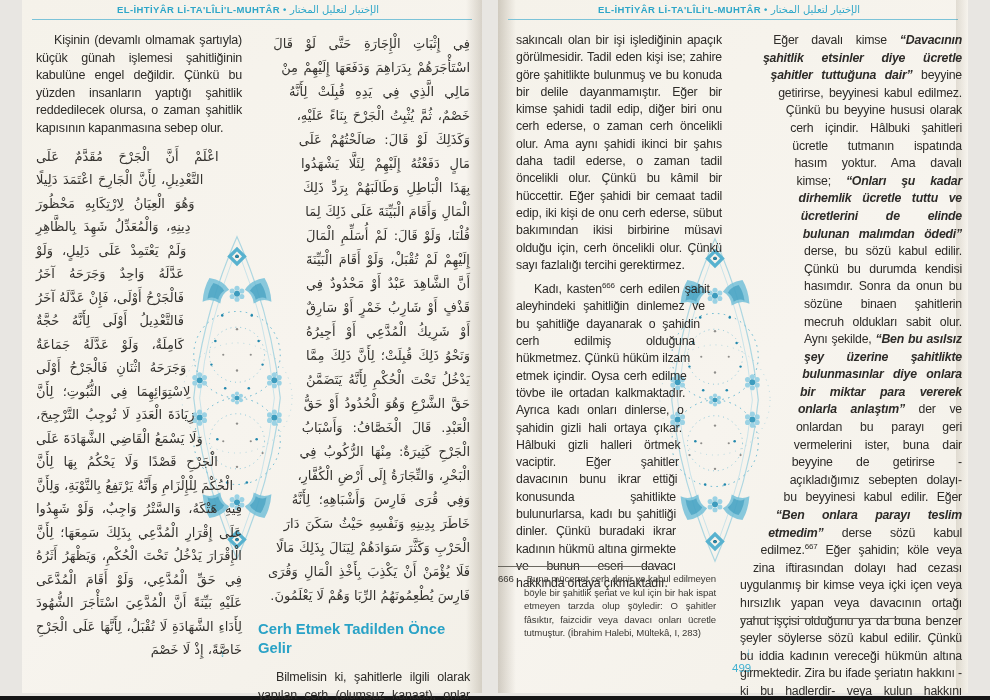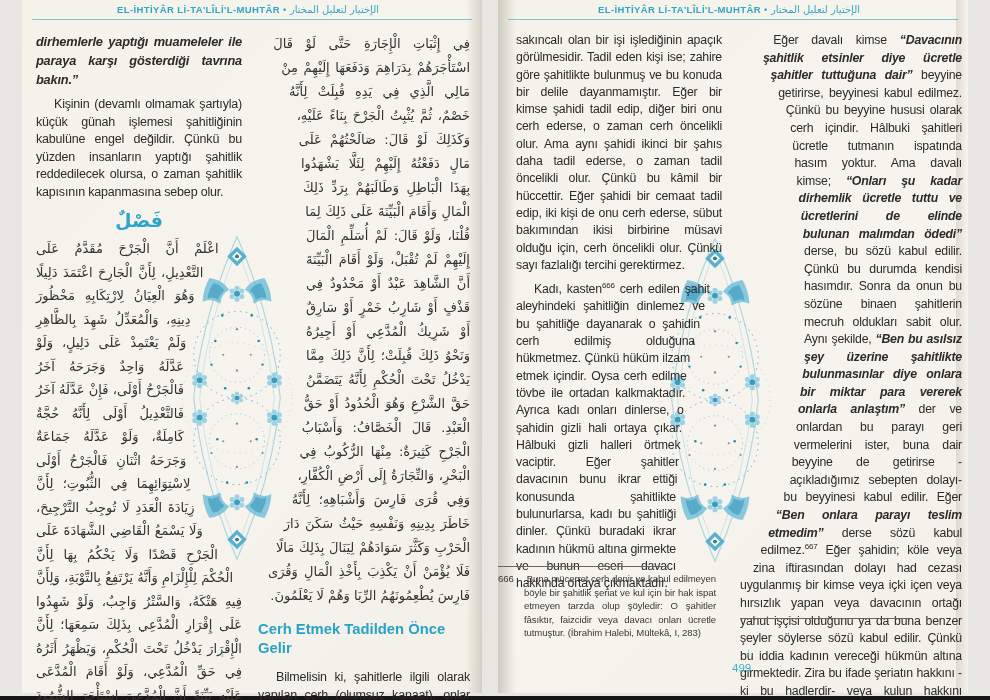--- a/index.html
+++ b/index.html
@@ -142,23 +142,21 @@
     <span>•</span>
     <span class="ar">الإختيار لتعليل المختار</span>
   </div>
   <div class="hdr-rule"></div>
 
   <svg class="ornament" style="left:156px;top:228px" width="118" height="340" viewBox="0 0 120 340">
     <use href="#orn-def"></use>
   </svg>
 
   <div class="col tk" style="left:14px;top:32px;width:206px;">
-    <p class="quote">dirhemlerle yaptığı muameleler ile paraya karşı gösterdiği tavrına bakın.”</p>
     <p class="ind">Kişinin (devamlı olmamak şartıyla) küçük günah işlemesi şahitliğinin kabulüne engel değildir. Çünkü bu yüzden insanların yaptığı şahitlik reddedilecek olursa, o zaman şahitlik kapısının kapanmasına sebep olur.</p>
-    <div class="fasl">فَصْلٌ</div>
     <div class="arabic">
       <span class="wrapR"></span>
       <span>اعْلَمْ أَنَّ الْجَرْحَ مُقَدَّمٌ عَلَى التَّعْدِيلِ، لِأَنَّ الْجَارِحَ اعْتَمَدَ دَلِيلًا وَهُوَ الْعِيَانُ لِارْتِكَابِهِ مَحْظُورَ دِينِهِ، وَالْمُعَدِّلُ شَهِدَ بِالظَّاهِرِ وَلَمْ يَعْتَمِدْ عَلَى دَلِيلٍ، وَلَوْ عَدَّلَهُ وَاحِدٌ وَجَرَحَهُ آخَرُ فَالْجَرْحُ أَوْلَى، فَإِنْ عَدَّلَهُ آخَرُ فَالتَّعْدِيلُ أَوْلَى لِأَنَّهُ حُجَّةٌ كَامِلَةٌ، وَلَوْ عَدَّلَهُ جَمَاعَةٌ وَجَرَحَهُ اثْنَانِ فَالْجَرْحُ أَوْلَى لِاسْتِوَائِهِمَا فِي الثُّبُوتِ؛ لِأَنَّ زِيَادَةَ الْعَدَدِ لَا تُوجِبُ التَّرْجِيحَ، وَلَا يَسْمَعُ الْقَاضِي الشَّهَادَةَ عَلَى الْجَرْحِ قَصْدًا وَلَا يَحْكُمُ بِهَا لِأَنَّ الْحُكْمَ لِلْإِلْزَامِ وَأَنَّهُ يَرْتَفِعُ بِالتَّوْبَةِ، وَلِأَنَّ فِيهِ هَتْكَهُ، وَالسَّتْرُ وَاجِبٌ، وَلَوْ شَهِدُوا عَلَى إِقْرَارِ الْمُدَّعِي بِذَلِكَ سَمِعَهَا؛ لِأَنَّ الْإِقْرَارَ يَدْخُلُ تَحْتَ الْحُكْمِ، وَيَظْهَرُ أَثَرُهُ فِي حَقِّ الْمُدَّعِي، وَلَوْ أَقَامَ الْمُدَّعَى عَلَيْهِ بَيِّنَةً أَنَّ الْمُدَّعِيَ اسْتَأْجَرَ الشُّهُودَ لِأَدَاءِ الشَّهَادَةِ لَا تُقْبَلُ، لِأَنَّهَا عَلَى الْجَرْحِ خَاصَّةً، إِذْ لَا خَصْمَ</span>
     </div>
   </div>
 
   <div class="col tk" style="left:236px;top:32px;width:212px;">
     <div class="arabic" style="line-height:24px">
       <span class="wrapL"></span>
       <span>فِي إِثْبَاتِ الْإِجَارَةِ حَتَّى لَوْ قَالَ اسْتَأْجَرَهُمْ بِدَرَاهِمَ وَدَفَعَهَا إِلَيْهِمْ مِنْ مَالِي الَّذِي فِي يَدِهِ قُبِلَتْ لِأَنَّهُ خَصْمٌ، ثُمَّ يُثْبِتُ الْجَرْحَ بِنَاءً عَلَيْهِ، وَكَذَلِكَ لَوْ قَالَ: صَالَحْتُهُمْ عَلَى مَالٍ دَفَعْتُهُ إِلَيْهِمْ لِئَلَّا يَشْهَدُوا بِهَذَا الْبَاطِلِ وَطَالَبَهُمْ بِرَدِّ ذَلِكَ الْمَالِ وَأَقَامَ الْبَيِّنَةَ عَلَى ذَلِكَ لِمَا قُلْنَا، وَلَوْ قَالَ: لَمْ أُسَلِّمِ الْمَالَ إِلَيْهِمْ لَمْ تُقْبَلْ، وَلَوْ أَقَامَ الْبَيِّنَةَ أَنَّ الشَّاهِدَ عَبْدٌ أَوْ مَحْدُودٌ فِي قَذْفٍ أَوْ شَارِبُ خَمْرٍ أَوْ سَارِقٌ أَوْ شَرِيكُ الْمُدَّعِي أَوْ أَجِيرُهُ وَنَحْوُ ذَلِكَ قُبِلَتْ؛ لِأَنَّ ذَلِكَ مِمَّا يَدْخُلُ تَحْتَ الْحُكْمِ لِأَنَّهُ يَتَضَمَّنُ حَقَّ الشَّرْعِ وَهُوَ الْحُدُودُ أَوْ حَقُّ الْعَبْدِ. قَالَ الْخَصَّافُ: وَأَسْبَابُ الْجَرْحِ كَثِيرَةٌ: مِنْهَا الرُّكُوبُ فِي الْبَحْرِ، وَالتِّجَارَةُ إِلَى أَرْضِ الْكُفَّارِ، وَفِي قُرَى فَارِسَ وَأَشْبَاهِهِ؛ لِأَنَّهُ خَاطَرَ بِدِينِهِ وَنَفْسِهِ حَيْثُ سَكَنَ دَارَ الْحَرْبِ وَكَثَّرَ سَوَادَهُمْ لِيَنَالَ بِذَلِكَ مَالًا فَلَا يُؤْمَنْ أَنْ يَكْذِبَ بِأَخْذِ الْمَالِ وَقُرَى فَارِسَ يُطْعِمُونَهُمُ الرِّبَا وَهُمْ لَا يَعْلَمُونَ.</span>

